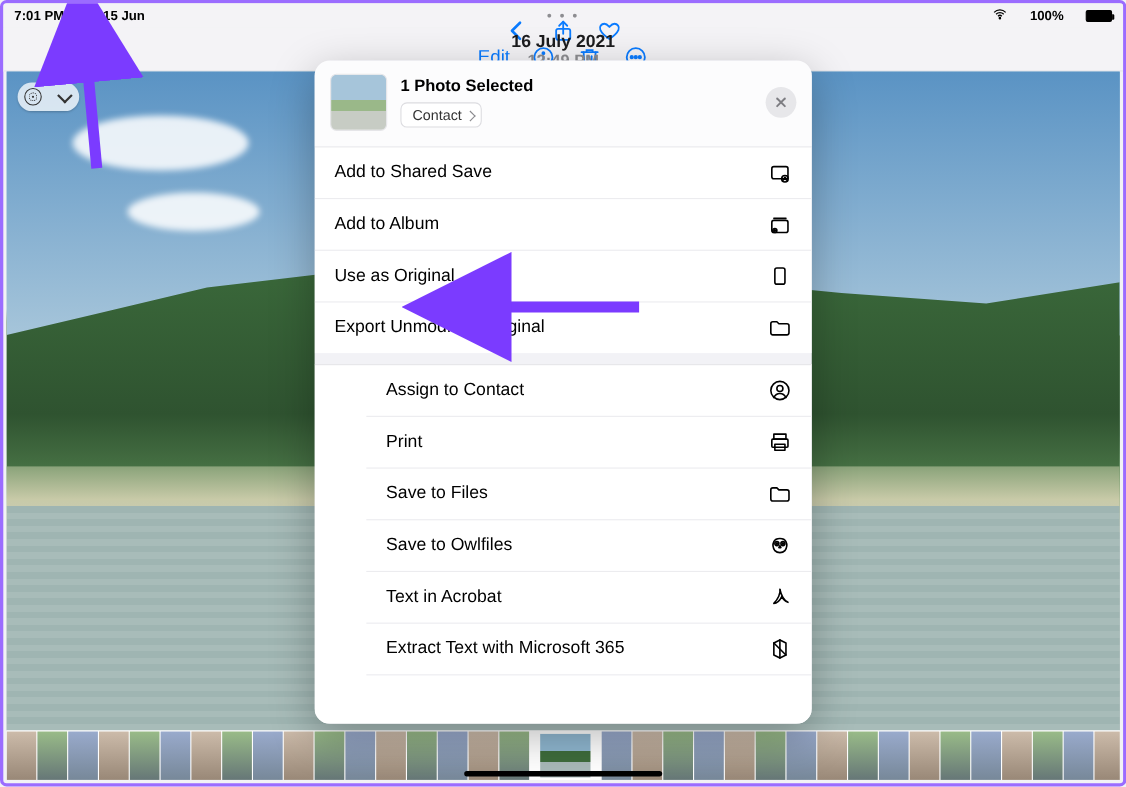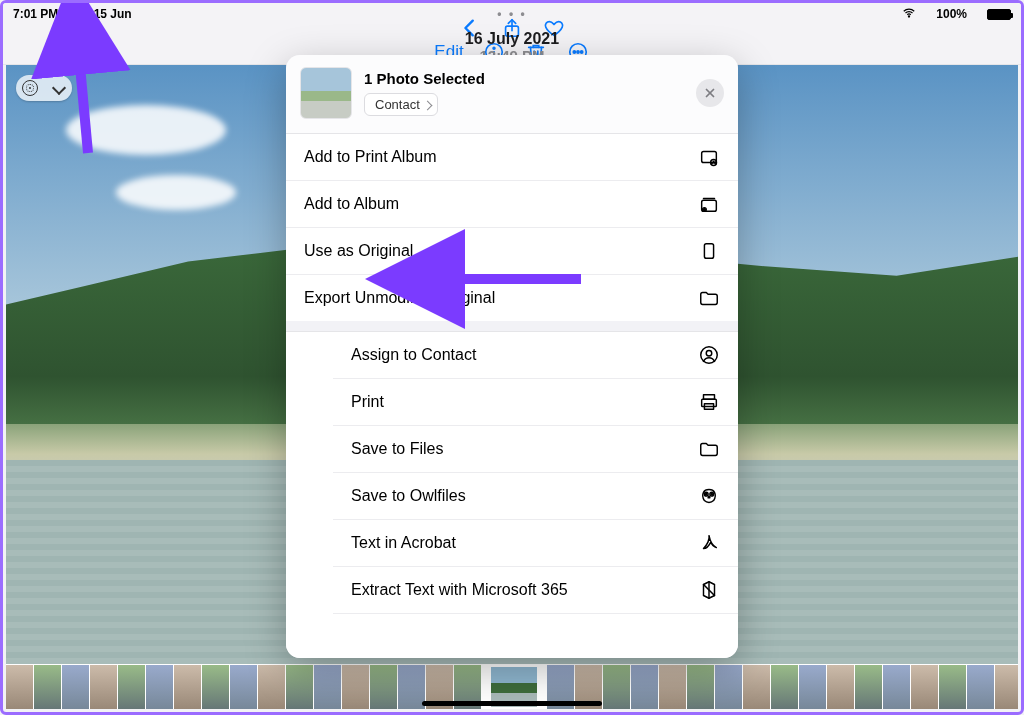--- a/index.html
+++ b/index.html
@@ -309,21 +309,21 @@
       <svg viewBox="0 0 24 24" width="14" height="14" stroke="#7d7d82" stroke-width="3" stroke-linecap="round">
           <line x1="6" y1="6" x2="18" y2="18"></line>
           <line x1="18" y1="6" x2="6" y2="18"></line>
         </svg>
     </div>
   </div>
 
   <div class="sheet-scroll">
     <div class="group" id="group1">
         <div class="row">
-          <span>Add to Print Album</span>
+          <span>Add to Shared Save</span>
           <span class="ricon">
             <svg viewBox="0 0 24 24" fill="none" stroke="#000" stroke-width="1.6" stroke-linecap="round" stroke-linejoin="round">
               <rect x="4" y="6" width="16" height="12" rx="2"></rect>
               <circle cx="17" cy="18" r="3.2"></circle>
               <circle cx="17" cy="17" r="1.2" fill="#000" stroke="none"></circle>
               <path d="M14.5 20c.5-1 1.5-1.6 2.5-1.6s2 .6 2.5 1.6"></path>
             </svg>
           </span>
         </div>
         <div class="row">

